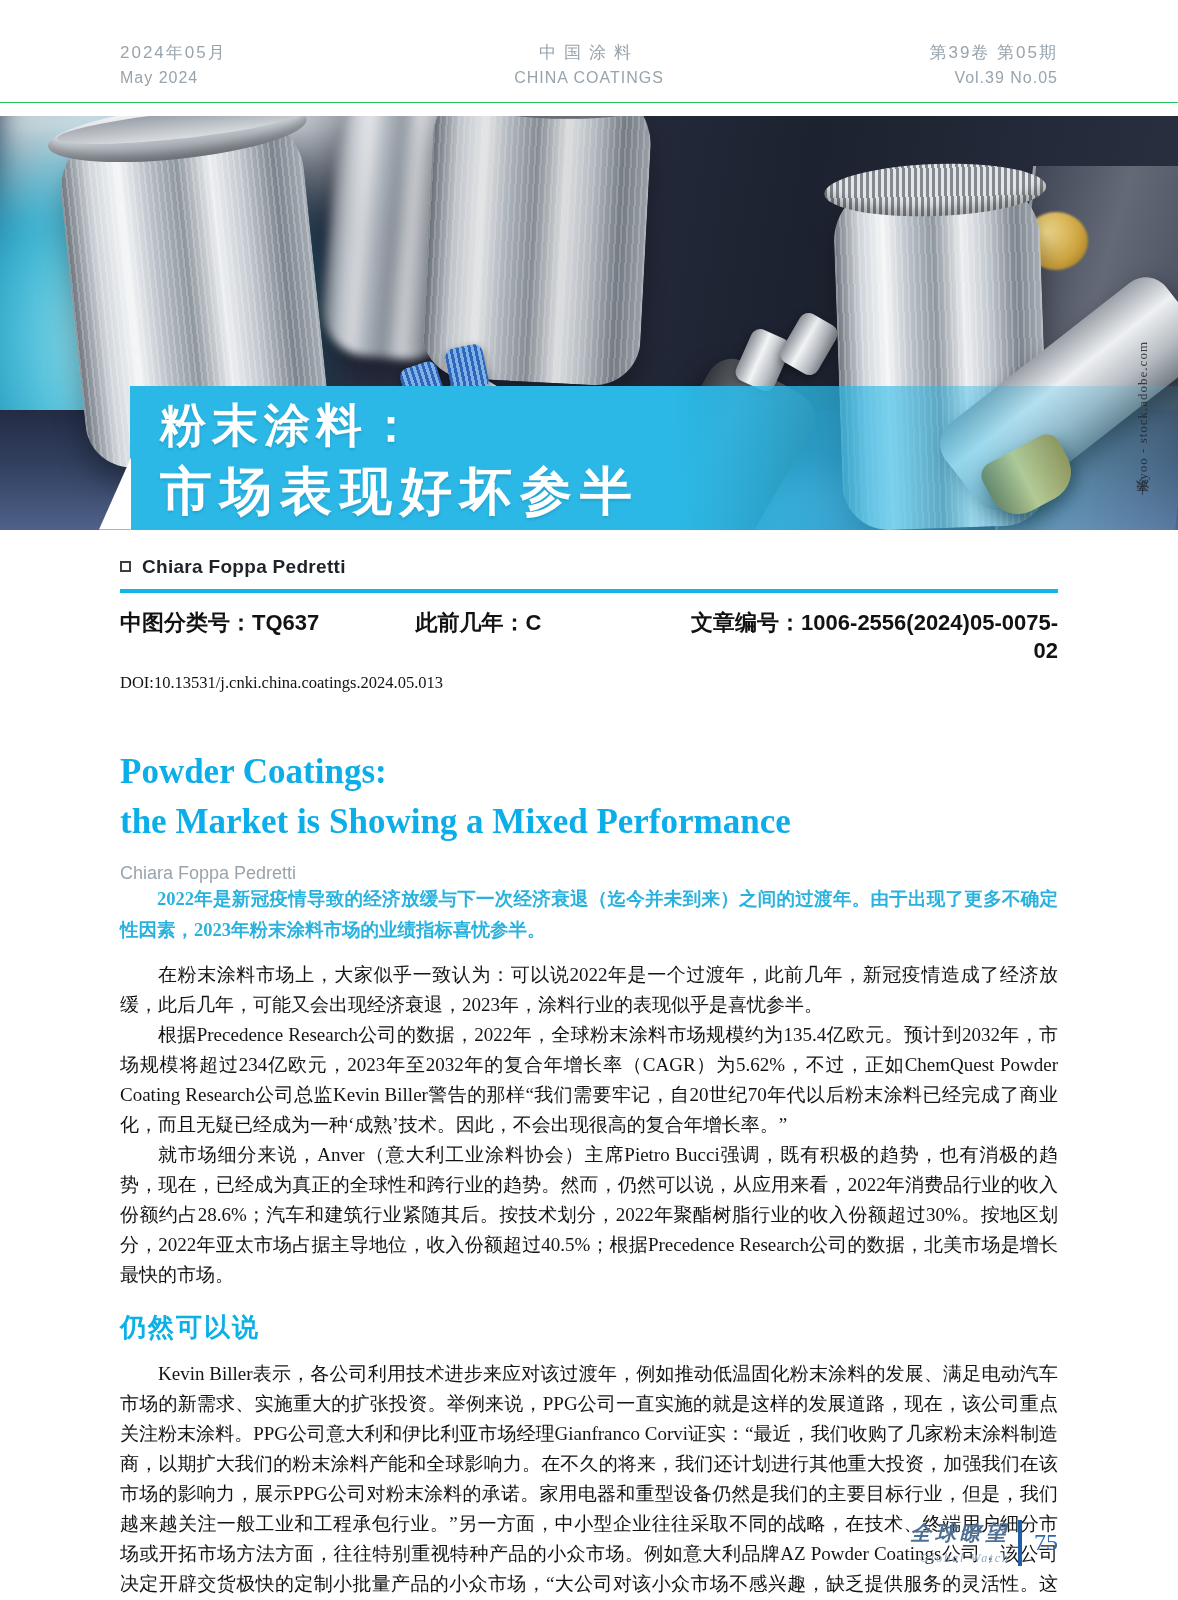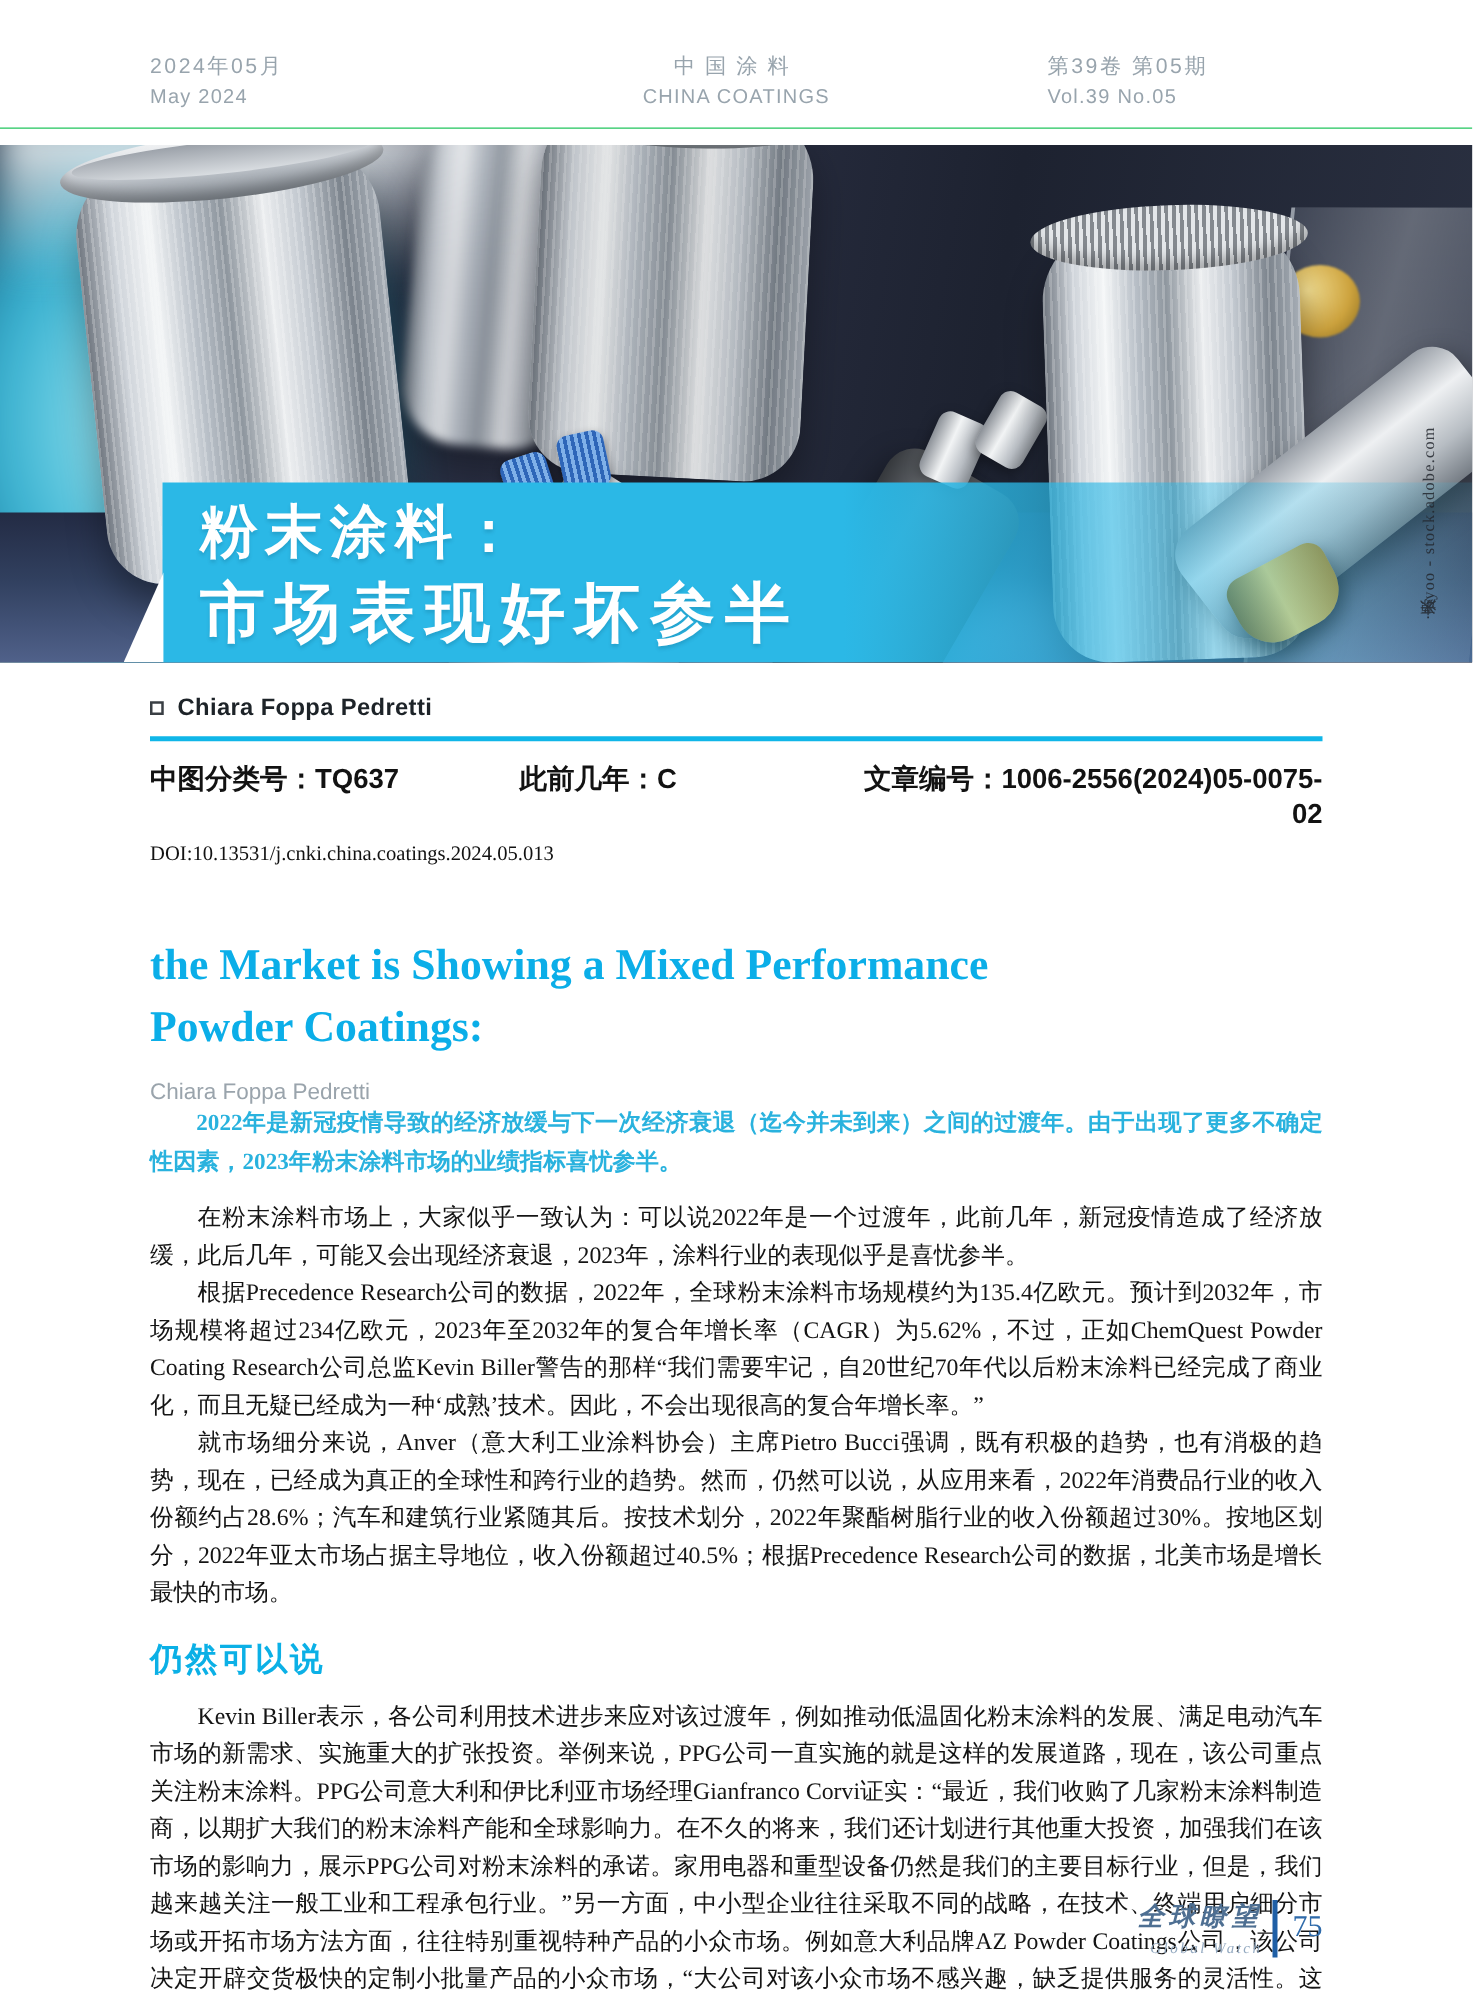--- a/index.html
+++ b/index.html
@@ -11,21 +11,21 @@
   }
 
   
   .page-header {
     display:flex; justify-content:space-between; align-items:flex-end;
     padding:40px 120px 12px; border-bottom:1px solid #22c55e;
     color:#98a4ad; line-height:1.5;
   }
   .ph-col { min-width:220px; }
   .ph-center { text-align:center; }
-  .ph-right { }
+  .ph-right { text-align:right; }
   .ph-zh { font-size:17px; letter-spacing:2px; }
   .ph-center .ph-zh { letter-spacing:8px; }
   .ph-en { font-size:16px; letter-spacing:1px; }
 
   
   .hero { position:relative; margin-top:13px; height:414px; overflow:hidden; background:#262b3d; }
   .hx { position:absolute; }
   .hx-teal { left:-90px; top:-60px; width:430px; height:560px; border-radius:50%;
     background:radial-gradient(closest-side,#b9ecf2 0%,#5cc6de 40%,#2aa9cc 68%,rgba(42,169,204,0) 100%);
     filter:blur(26px); }
@@ -189,22 +189,22 @@
     <div class="rule-cyan"></div>
 
     <div class="meta-row">
       <div><span>中图分类号：</span><span>TQ637</span></div>
       <div><span>此前几年：</span><span>C</span></div>
       <div class="meta-cell-right"><span>文章编号：</span><span>1006-2556(2024)05-0075-02</span></div>
     </div>
     <div class="doi-line">DOI:10.13531/j.cnki.china.coatings.2024.05.013</div>
 
     <div class="title-en">
+      <div>Powder Coatings:</div>
       <div>the Market is Showing a Mixed Performance</div>
-      <div>Powder Coatings:</div>
     </div>
     <div class="author-en">Chiara Foppa Pedretti</div>
 
     <div class="abstract">2022年是新冠疫情导致的经济放缓与下一次经济衰退（迄今并未到来）之间的过渡年。由于出现了更多不确定性因素，2023年粉末涂料市场的业绩指标喜忧参半。</div>
 
     <p class="para">在粉末涂料市场上，大家似乎一致认为：可以说2022年是一个过渡年，此前几年，新冠疫情造成了经济放缓，此后几年，可能又会出现经济衰退，2023年，涂料行业的表现似乎是喜忧参半。</p>
     <p class="para">根据Precedence Research公司的数据，2022年，全球粉末涂料市场规模约为135.4亿欧元。预计到2032年，市场规模将超过234亿欧元，2023年至2032年的复合年增长率（CAGR）为5.62%，不过，正如ChemQuest Powder Coating Research公司总监Kevin Biller警告的那样“我们需要牢记，自20世纪70年代以后粉末涂料已经完成了商业化，而且无疑已经成为一种‘成熟’技术。因此，不会出现很高的复合年增长率。”</p>
     <p class="para">就市场细分来说，Anver（意大利工业涂料协会）主席Pietro Bucci强调，既有积极的趋势，也有消极的趋势，现在，已经成为真正的全球性和跨行业的趋势。然而，仍然可以说，从应用来看，2022年消费品行业的收入份额约占28.6%；汽车和建筑行业紧随其后。按技术划分，2022年聚酯树脂行业的收入份额超过30%。按地区划分，2022年亚太市场占据主导地位，收入份额超过40.5%；根据Precedence Research公司的数据，北美市场是增长最快的市场。</p>
 
     <div class="section-heading">仍然可以说</div>

